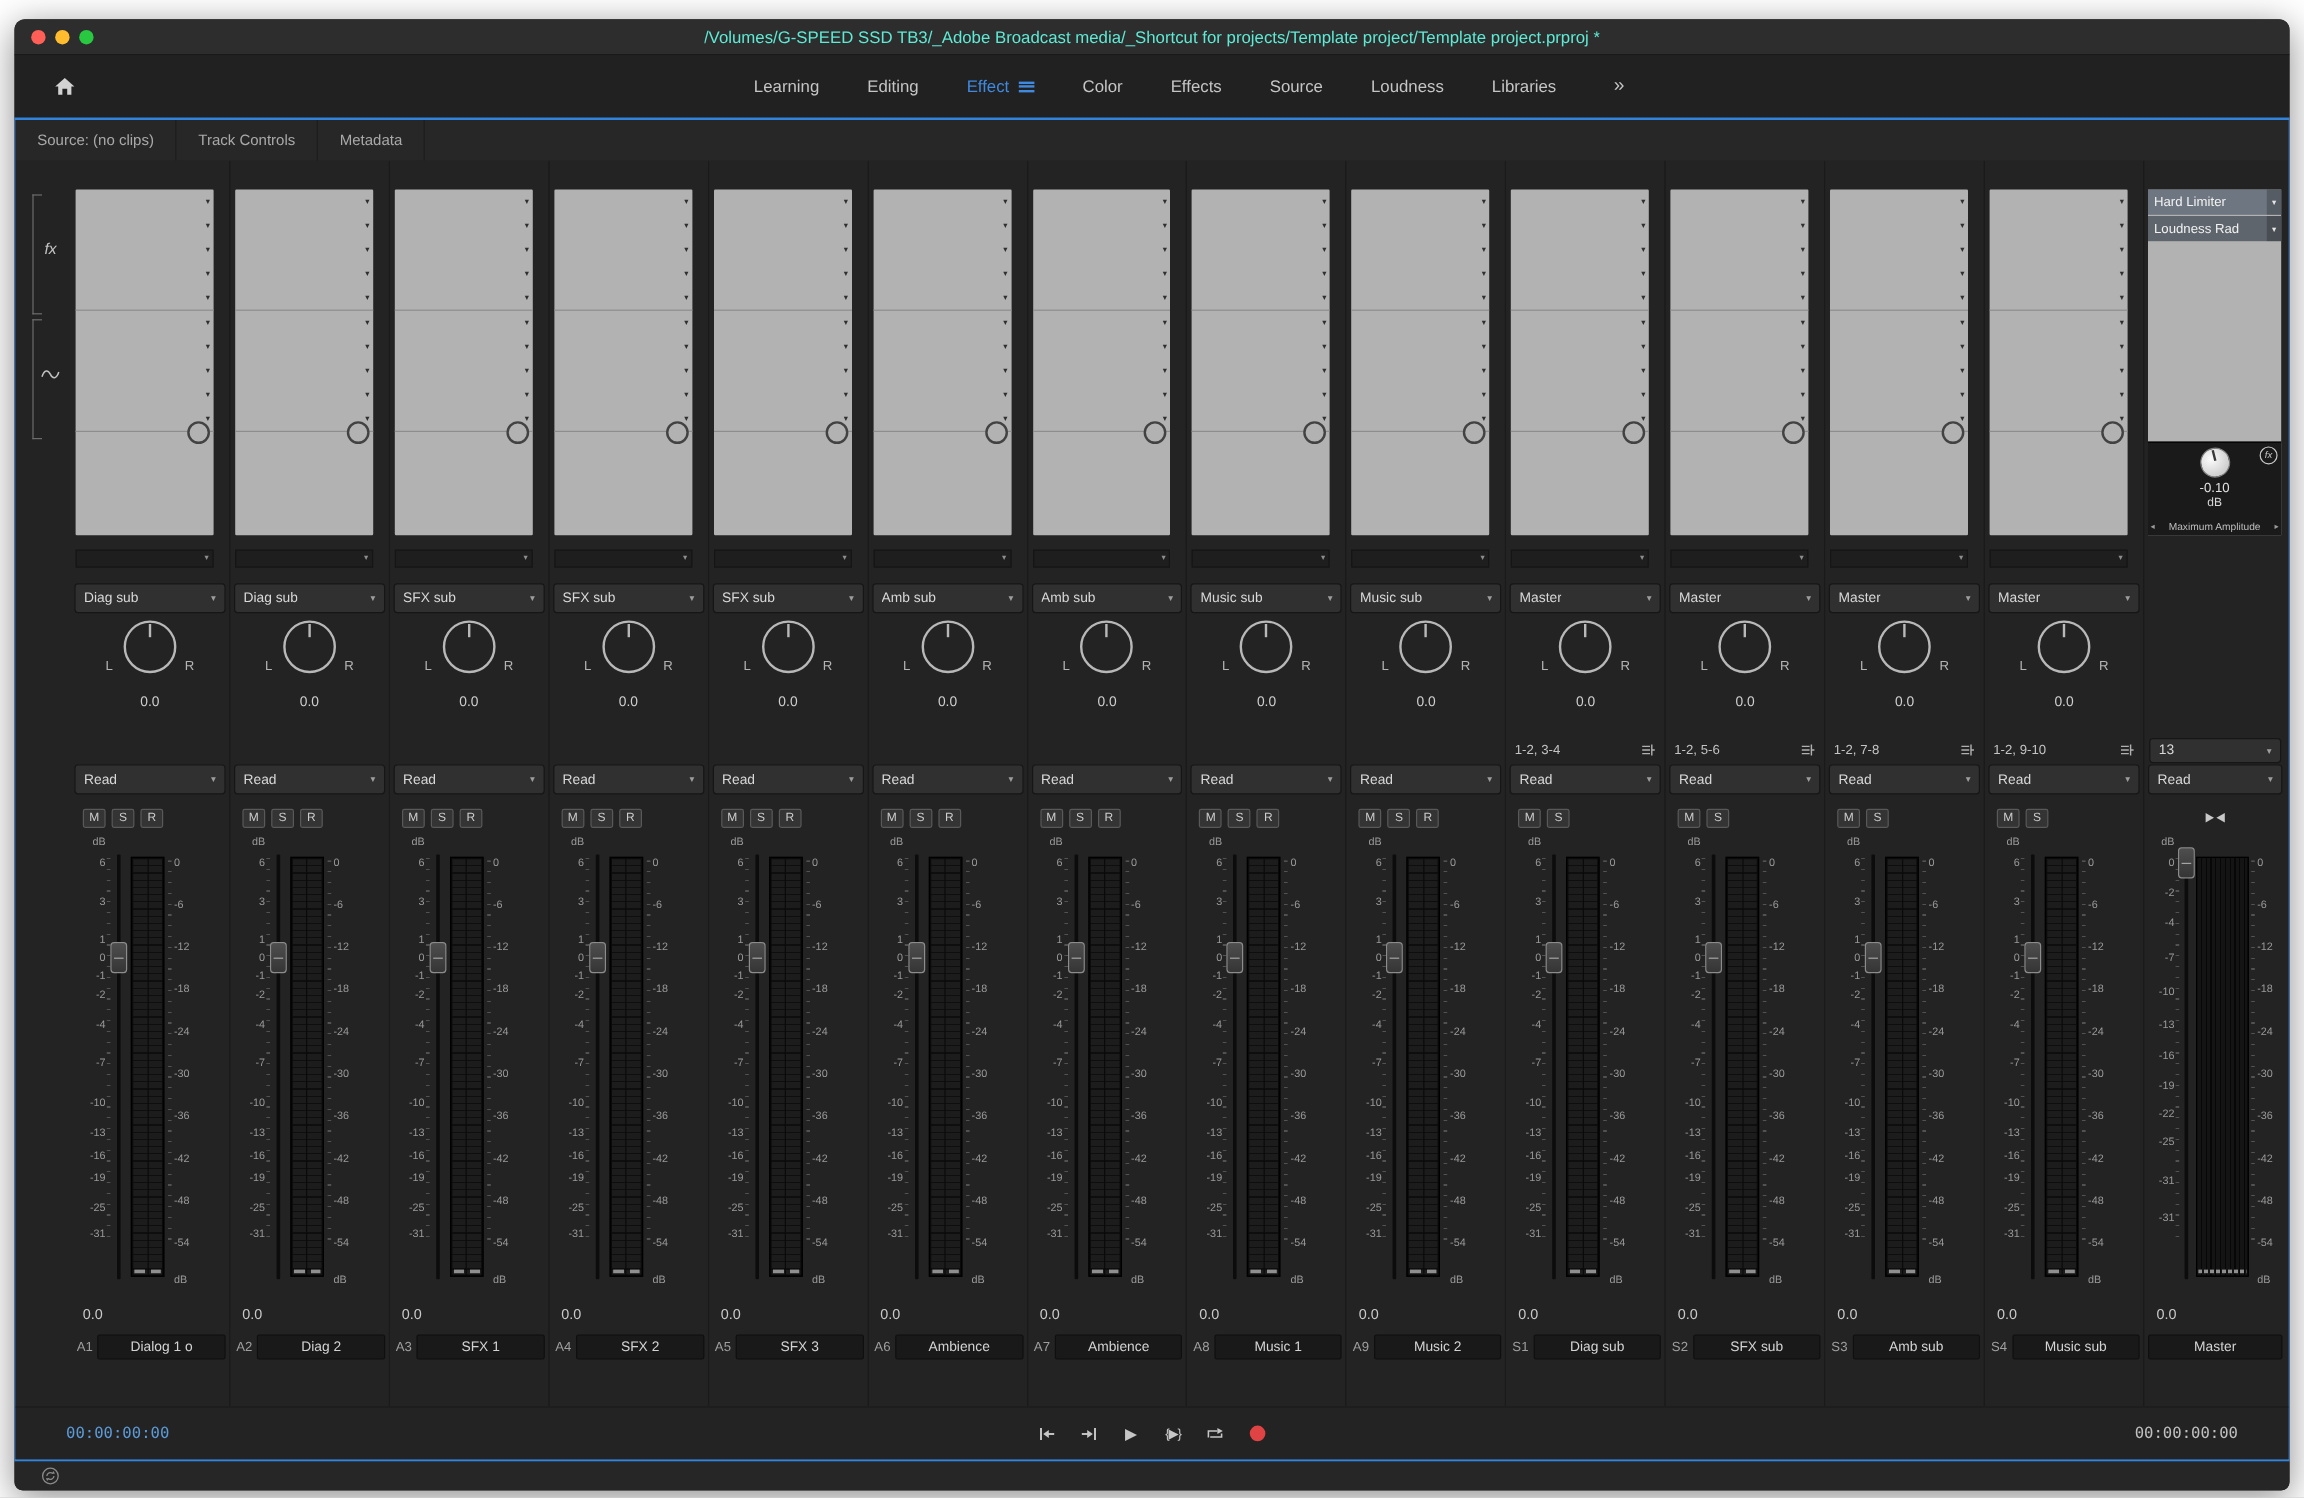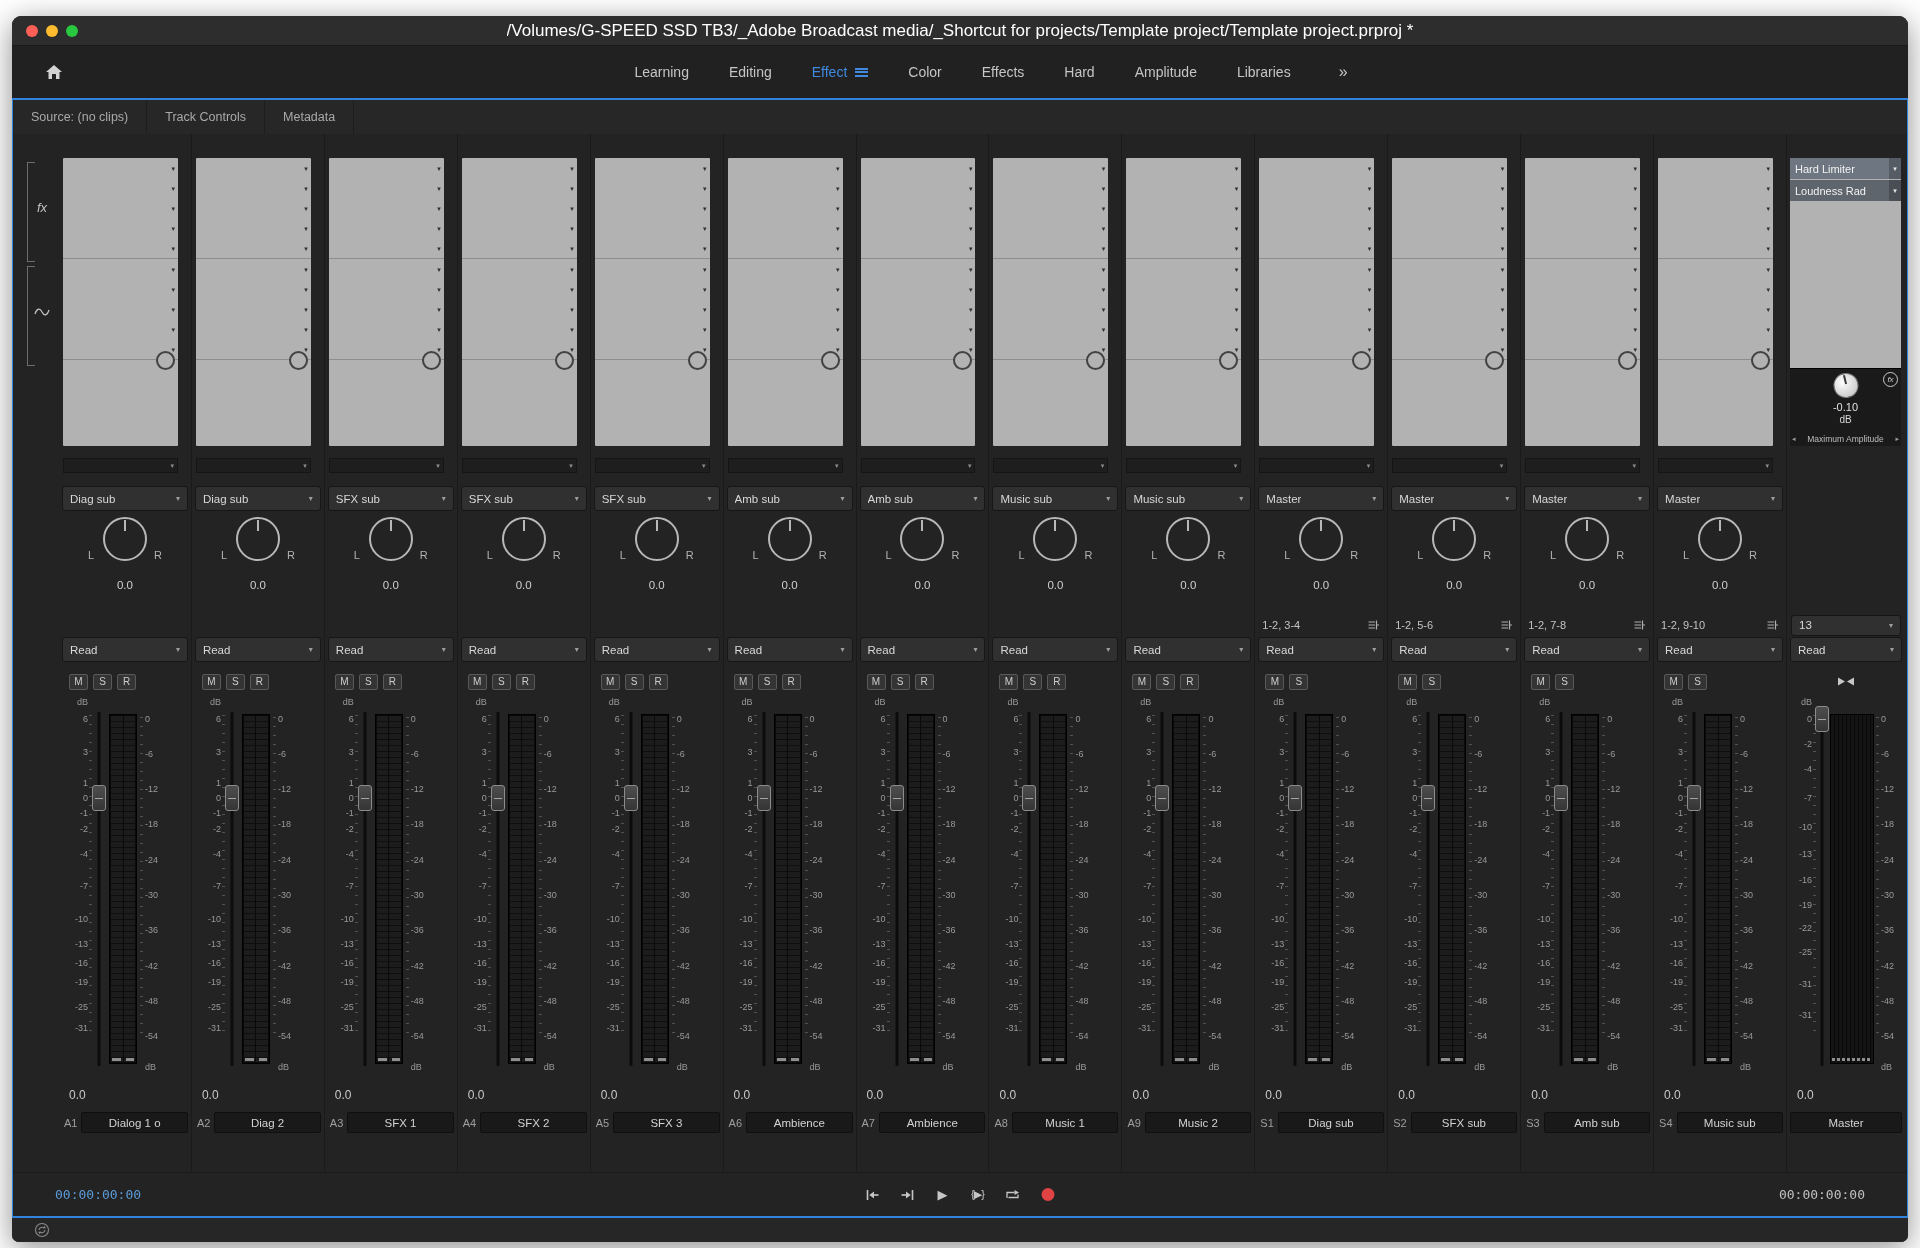--- a/index.html
+++ b/index.html
@@ -4,21 +4,21 @@
 <style>
 *{box-sizing:border-box;margin:0;padding:0;cursor:default}
 html,body{width:1920px;height:1248px;overflow:hidden;background:#fff;font-family:"Liberation Sans",sans-serif}
 .desktop{width:1920px;height:1248px;position:relative;background:#fff}
 .app-window{position:absolute;left:12px;right:12px;top:16px;bottom:6px;background:#232323;border-radius:9px 9px 7px 7px;box-shadow:0 6px 30px rgba(0,0,0,.45);display:flex;flex-direction:column;overflow:hidden}
 
 .titlebar{flex:0 0 30px;background:#2d2d2d;position:relative;display:flex;align-items:center;justify-content:center;border-bottom:1px solid #1a1a1a}
 .traffic{position:absolute;left:14px;top:0;height:100%;display:flex;align-items:center;gap:8px}
 .tl{width:12px;height:12px;border-radius:50%}
 .tl.red{background:#ff5f57}.tl.yellow{background:#febc2e}.tl.green{background:#28c840}
-.title-text{font-size:17px;color:#ffffff;white-space:nowrap;overflow:hidden;text-overflow:ellipsis;max-width:72%}
+.title-text{font-size:14px;color:#5eead4;white-space:nowrap;overflow:hidden;text-overflow:ellipsis;max-width:72%}
 
 .wsbar{flex:0 0 52px;background:#212121;display:flex;align-items:center}
 .home{margin-left:22px;width:40px;display:flex;justify-content:center}
 .ws-tabs{flex:1;display:flex;align-items:center;justify-content:center;gap:40px}
 .ws-tab{display:flex;align-items:center;gap:8px;font-size:14px;color:#c5c5c5}
 .ws-tab.active{color:#3f8ae0}
 .ham{display:inline-block;width:13px;height:9px;border-top:2px solid currentColor;border-bottom:2px solid currentColor;position:relative}
 .ham::after{content:"";position:absolute;left:0;right:0;top:50%;transform:translateY(-1px);border-top:2px solid currentColor}
 .ham.gray{color:#bdbdbd;width:12px;height:8px;border-top-width:1.5px;border-bottom-width:1.5px}
 .ham.gray::after{border-top-width:1.5px}
@@ -159,24 +159,24 @@
             <span>Effect</span>
             <span class="ham"></span>
           </div>
           <div class="ws-tab">
             <span>Color</span>
           </div>
           <div class="ws-tab">
             <span>Effects</span>
           </div>
           <div class="ws-tab">
-            <span>Hard</span>
+            <span>Source</span>
           </div>
           <div class="ws-tab">
-            <span>Amplitude</span>
+            <span>Loudness</span>
           </div>
           <div class="ws-tab">
             <span>Libraries</span>
           </div>
           <div class="ws-overflow">»</div>
       </div>
     </div>
 
     <div class="panel-group">
       <div class="panel-tabs">

